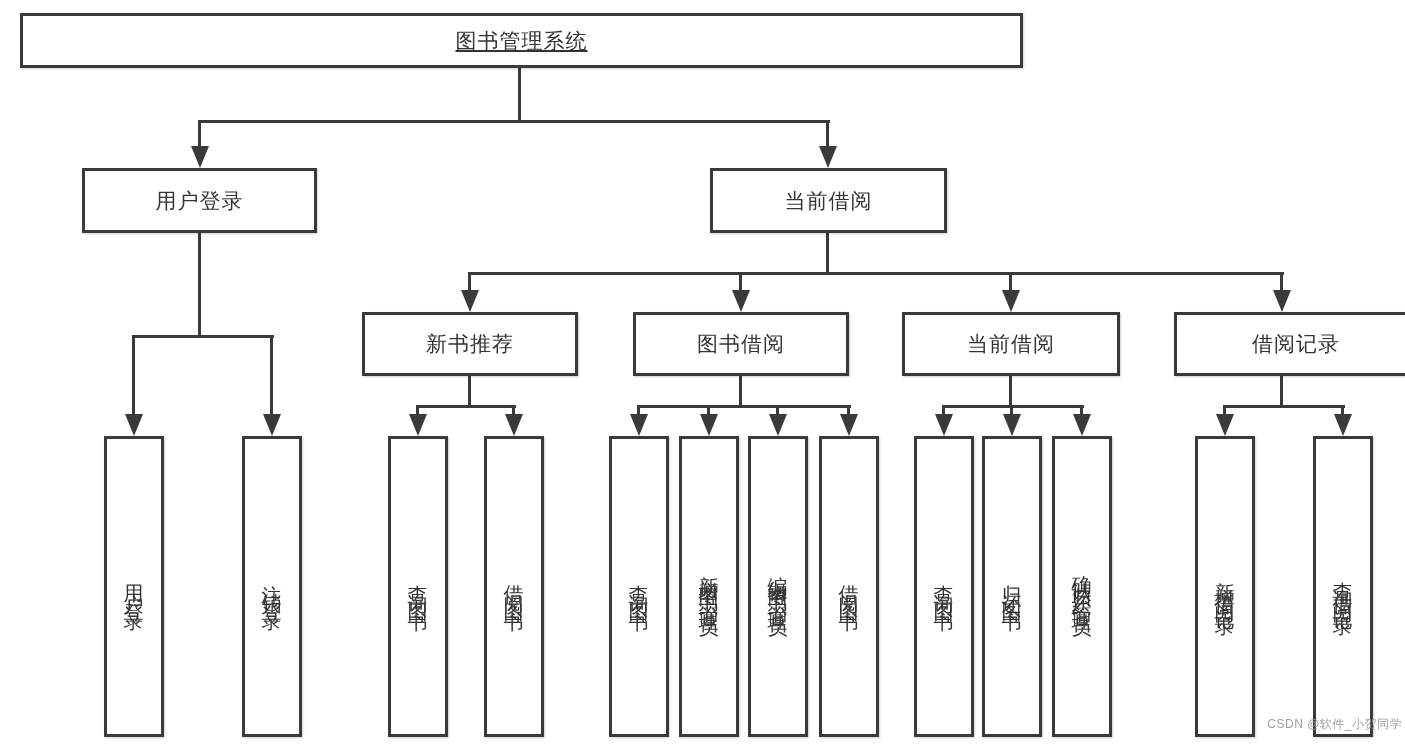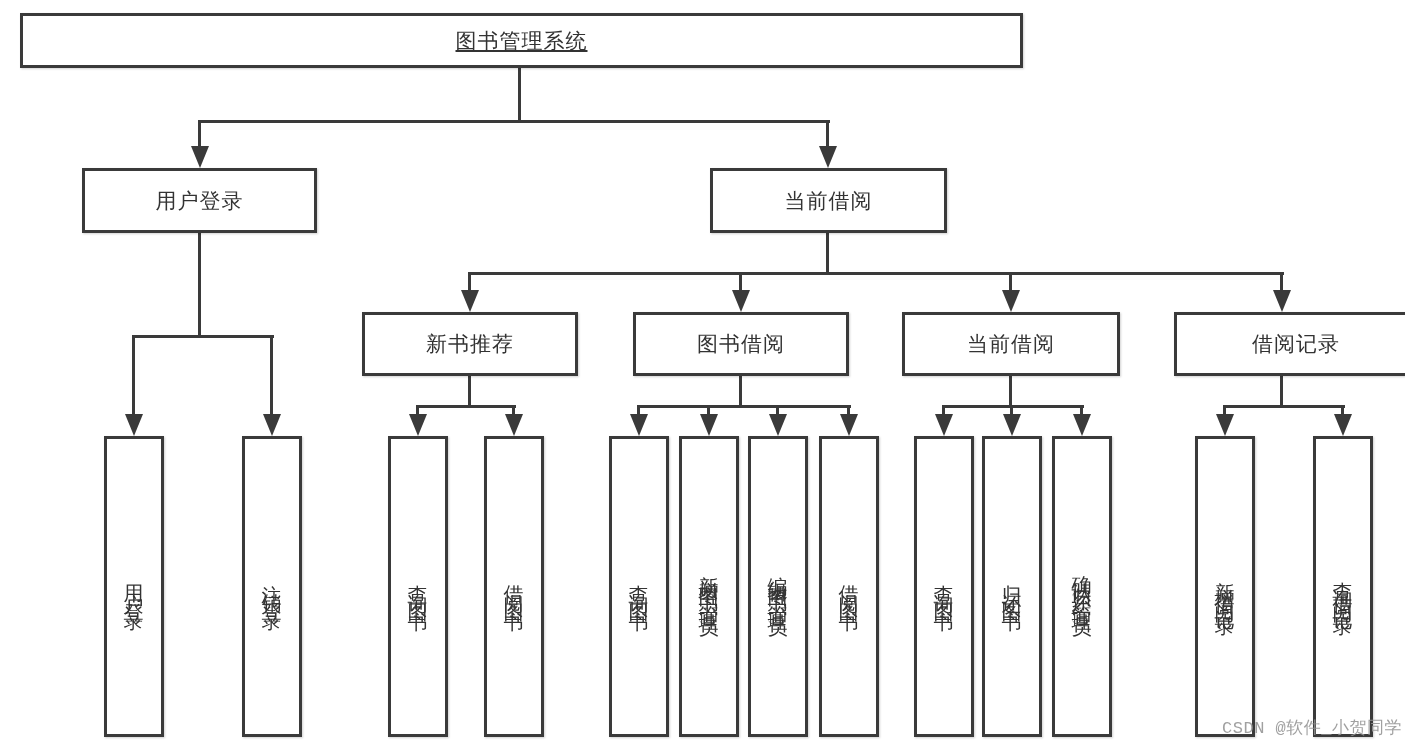--- a/index.html
+++ b/index.html
@@ -20,21 +20,21 @@
   .hline,.vline{position:absolute;background:#3a3a3a;}
   .hline{height:3px;}
   .vline{width:3px;}
   .arrow{
     position:absolute;width:0;height:0;
     border-left:9px solid transparent;border-right:9px solid transparent;
     border-top:22px solid #3a3a3a;
   }
   .watermark{
     position:absolute;left:1182px;top:716px;width:220px;text-align:right;
-    font-size:17px;color:rgba(150,150,150,0.9);letter-spacing:0.5px;white-space:nowrap;font-family:Liberation Mono, monospace;
+    font-size:12px;color:rgba(150,150,150,0.9);letter-spacing:0.5px;white-space:nowrap;
   }
 </style>
 </head>
 <body>
 
 <div id="canvas">
 
   <div class="vline" style="left:518px;top:68px;height:52px;"></div>
   <div class="hline" style="left:198px;top:120px;width:632px;"></div>
   <div class="vline" style="left:198px;top:120px;height:28px;"></div>

